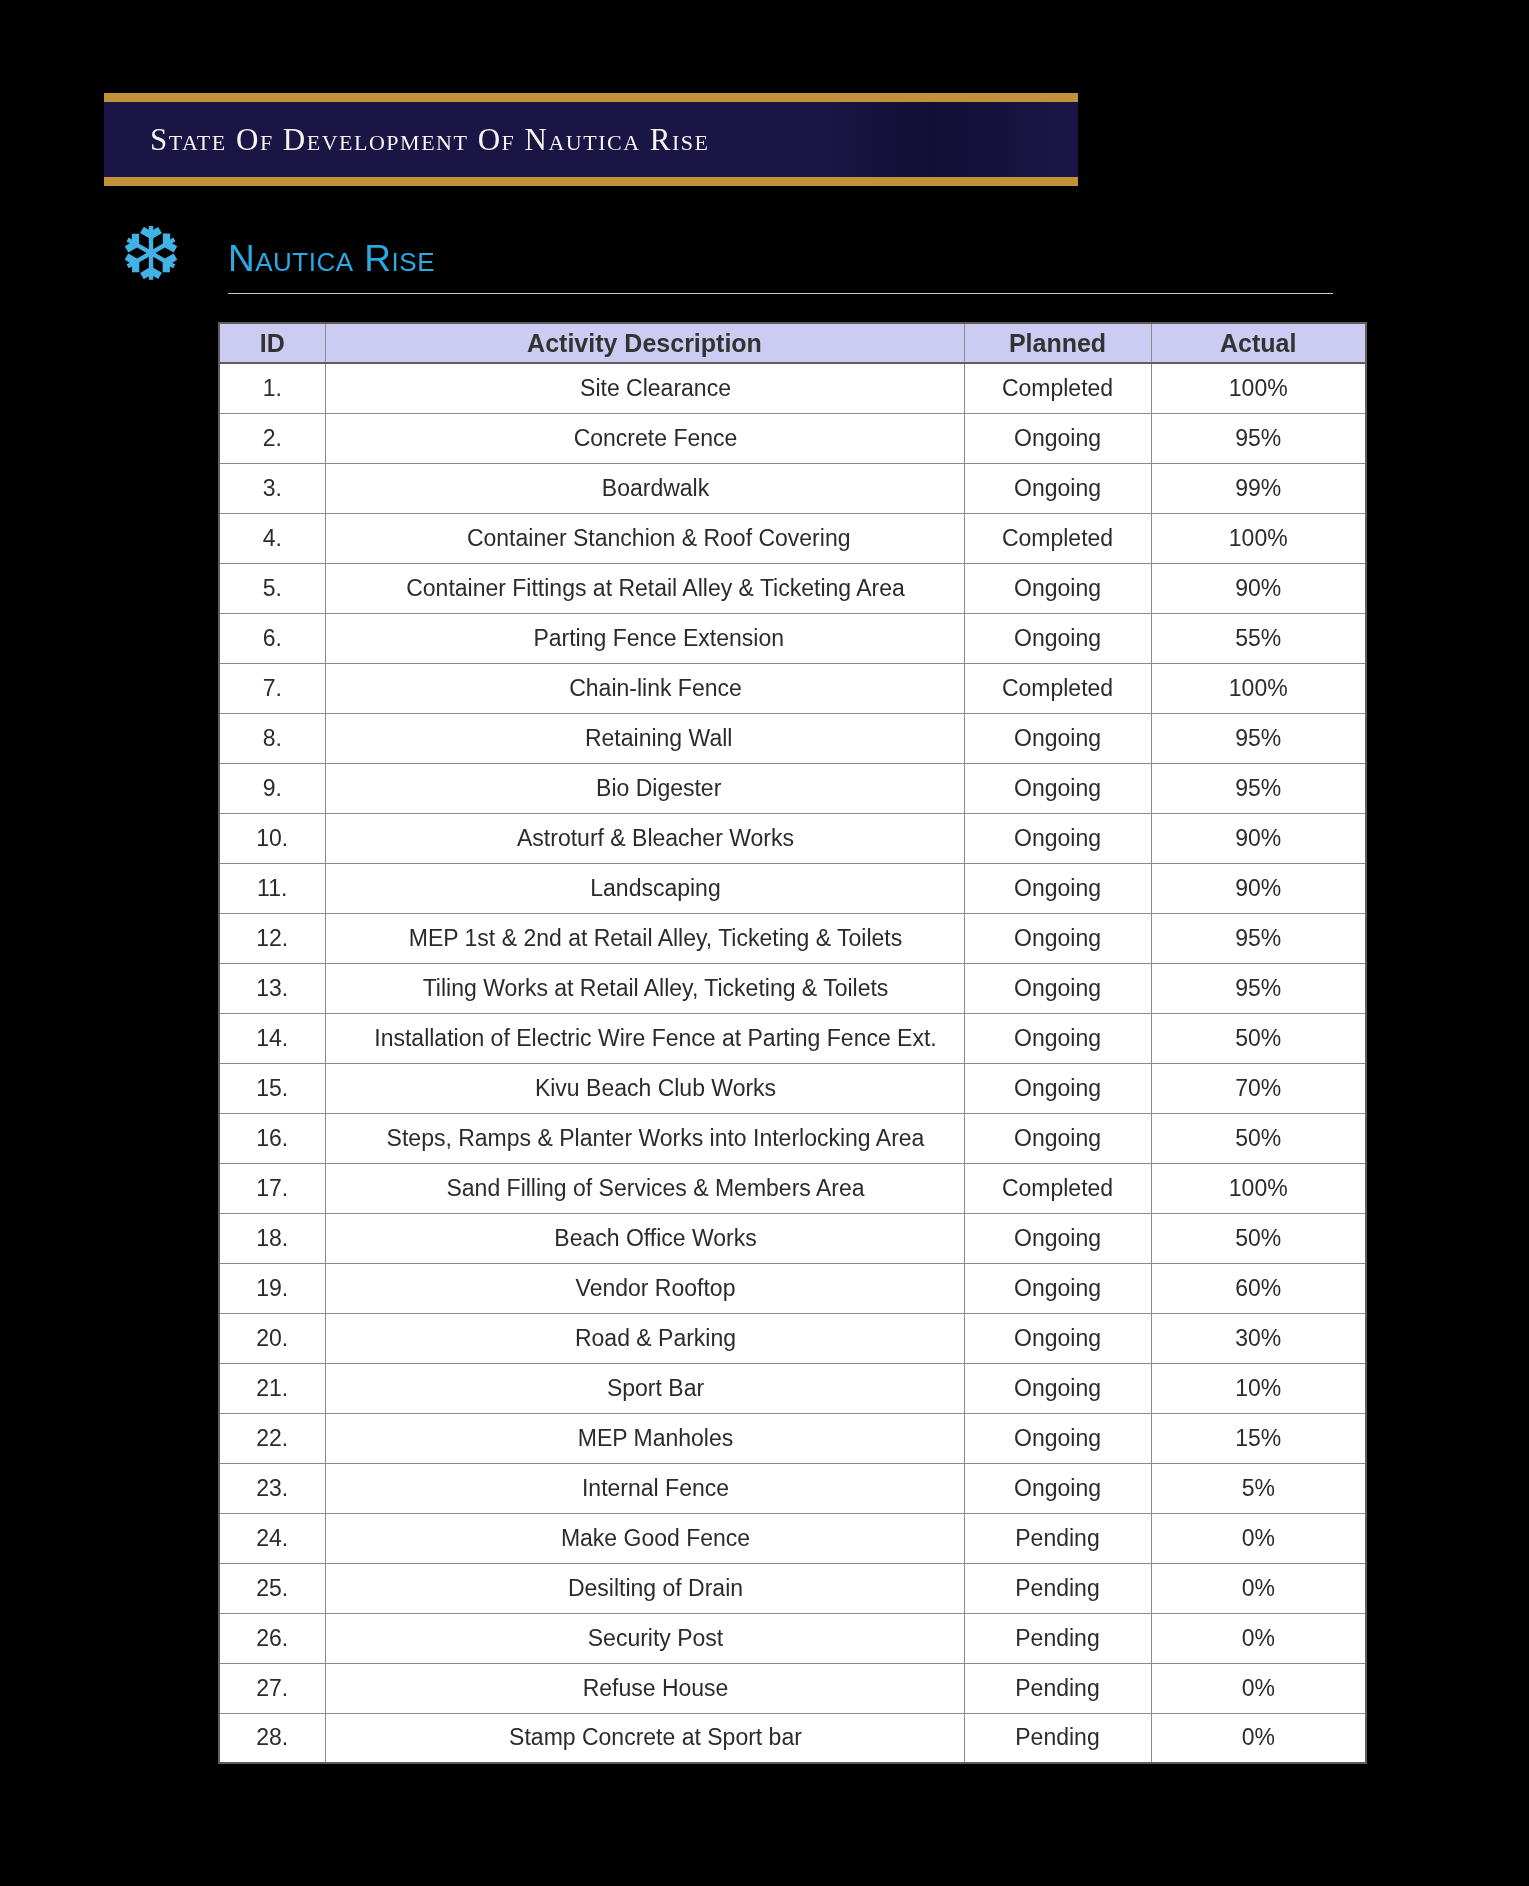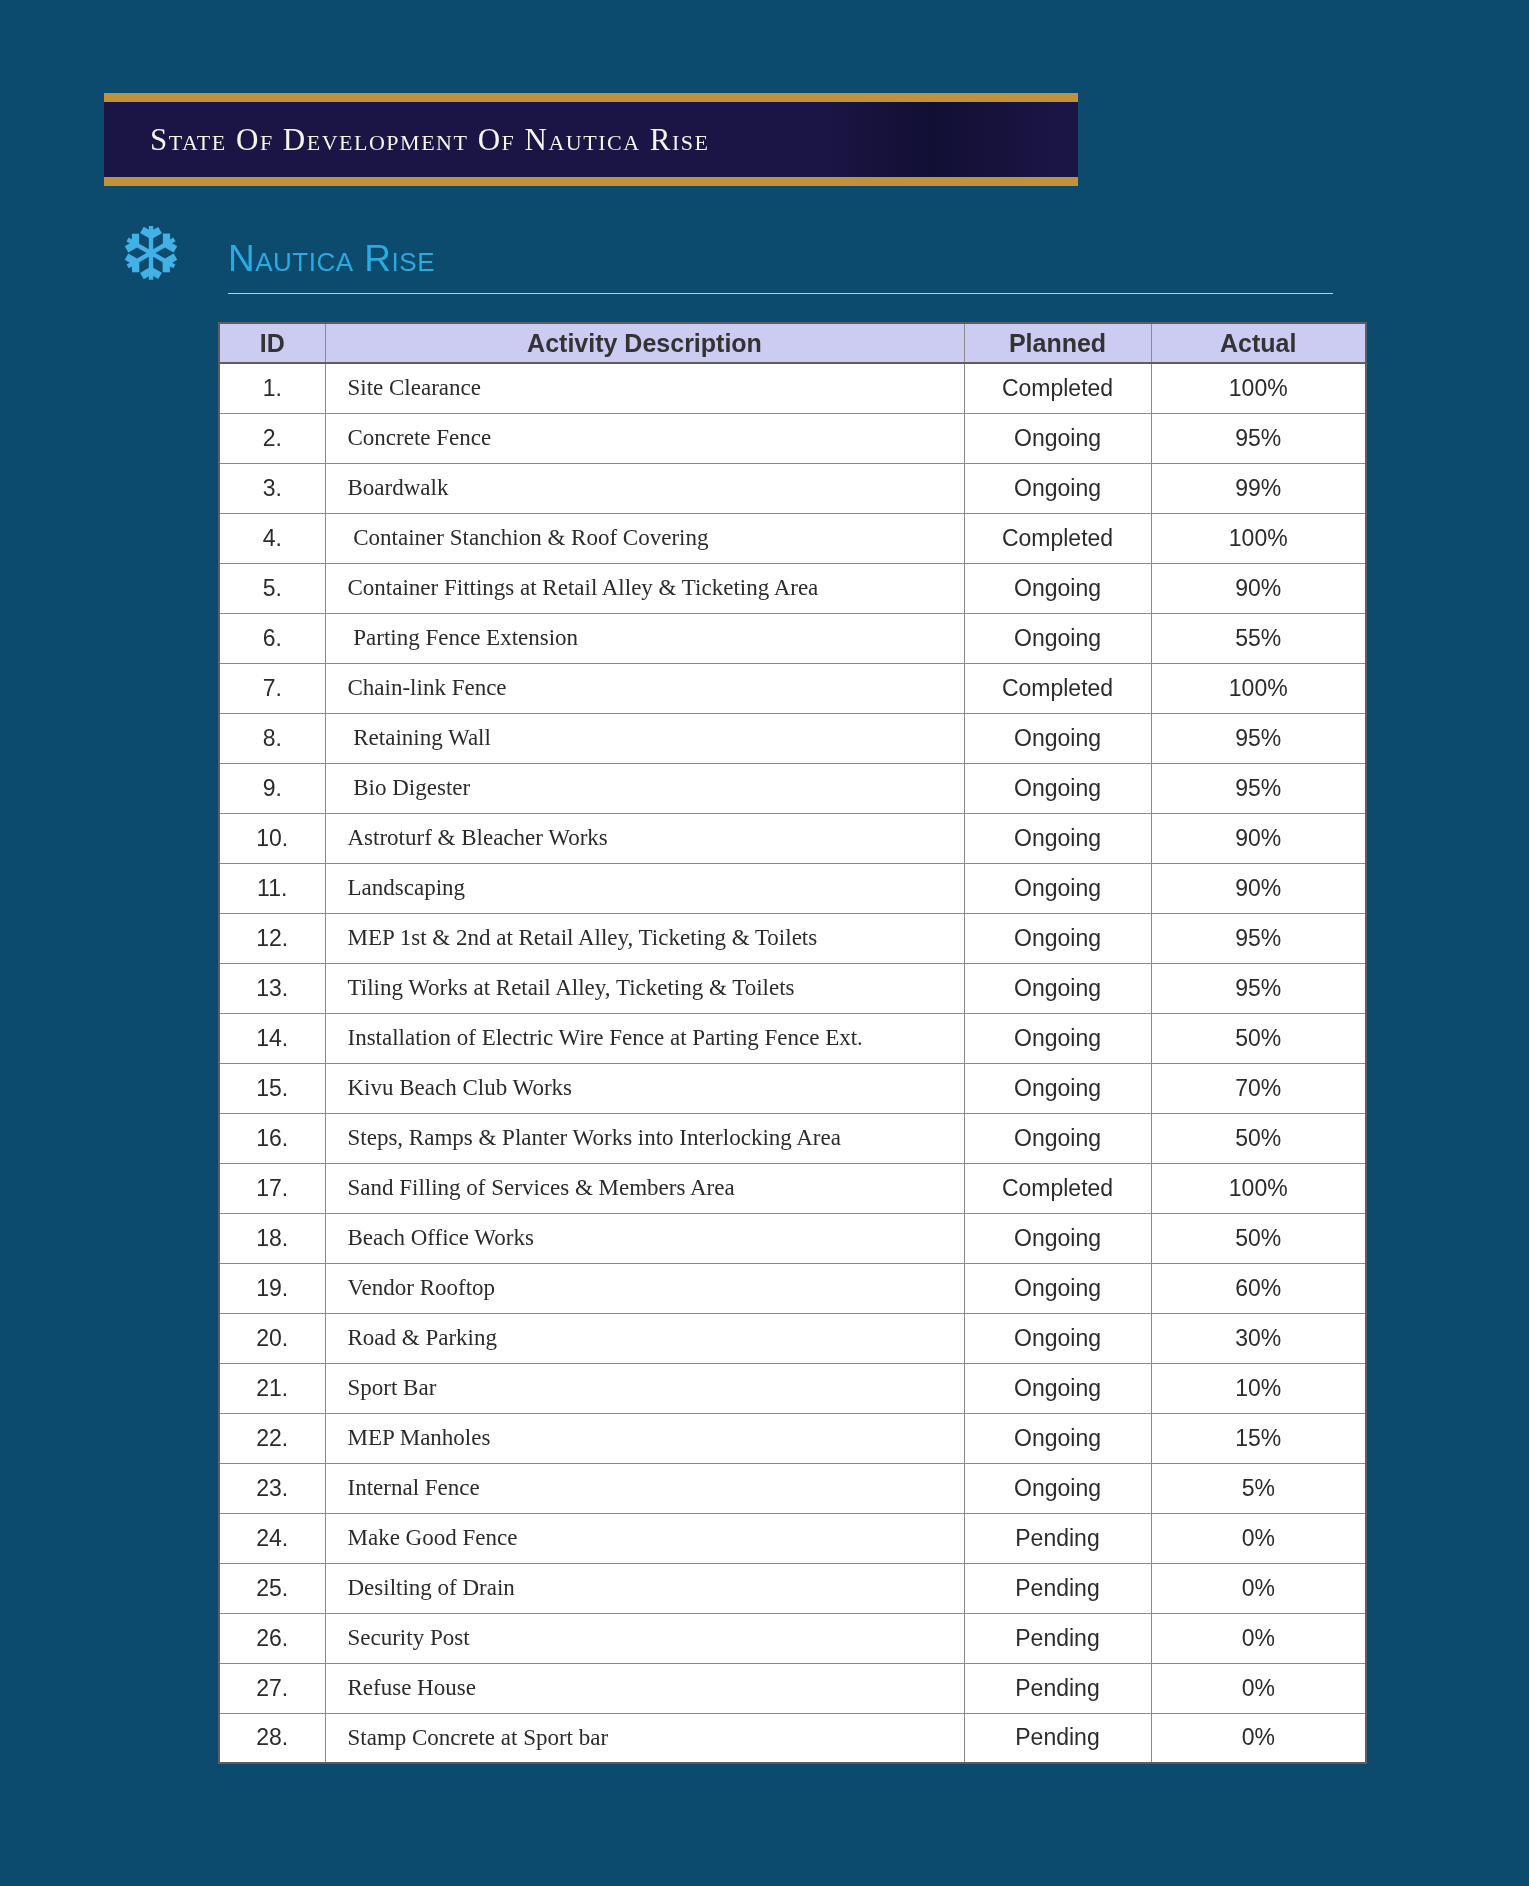--- a/index.html
+++ b/index.html
@@ -3,21 +3,21 @@
 <meta charset="utf-8">
 <style>
   :root{
     --gold:#C2913C; --navy:#1A1544; --navy-dark:#120F35;
     --header-bg:#CCCCF2; --blue:#29ABE2; --logo-blue:#41B1E6;
     --border:#8A8A8A; --border-dark:#5E5E5E; --text:#2B2B2B;
   }
   *{margin:0;padding:0;box-sizing:border-box;}
   html,body{background:#fff;}
   .page{
-    position:relative; width:1529px; height:1886px; background:#0c4a6e;
+    position:relative; width:1529px; height:1886px; background:#000000;
     font-family:"Liberation Sans", sans-serif; overflow:hidden;
   }
 
   
   .banner{position:absolute; left:104px; top:93px; width:974px;}
   .banner-gold{height:9px; background:var(--gold);}
   .banner-navy{
     height:75px;
     background:linear-gradient(90deg, var(--navy) 0%, var(--navy) 74%,
                var(--navy-dark) 85%, var(--navy) 98%);
@@ -58,21 +58,21 @@
     font-size:25px; font-weight:bold; color:#333;
     border:1px solid var(--border); border-bottom:2px solid var(--border-dark);
     text-align:center; vertical-align:middle;
   }
   table.activity td{
     height:50px; font-size:23px; color:var(--text);
     border:1px solid var(--border);
     vertical-align:middle; background:#fff;
   }
   td.c-id, td.c-plan, td.c-act{text-align:center;}
-  td.c-desc{text-align:left; padding-left:22px; white-space:pre-wrap;font-family:Liberation Serif, serif;}
+  td.c-desc{text-align:center; padding-left:22px; white-space:pre-wrap;}
 </style>
 </head>
 <body>
 
 <div class="page">
 
   <div class="banner">
     <div class="banner-gold"></div>
     <div class="banner-navy">
       <span class="banner-title">State Of Development Of Nautica Rise</span>

